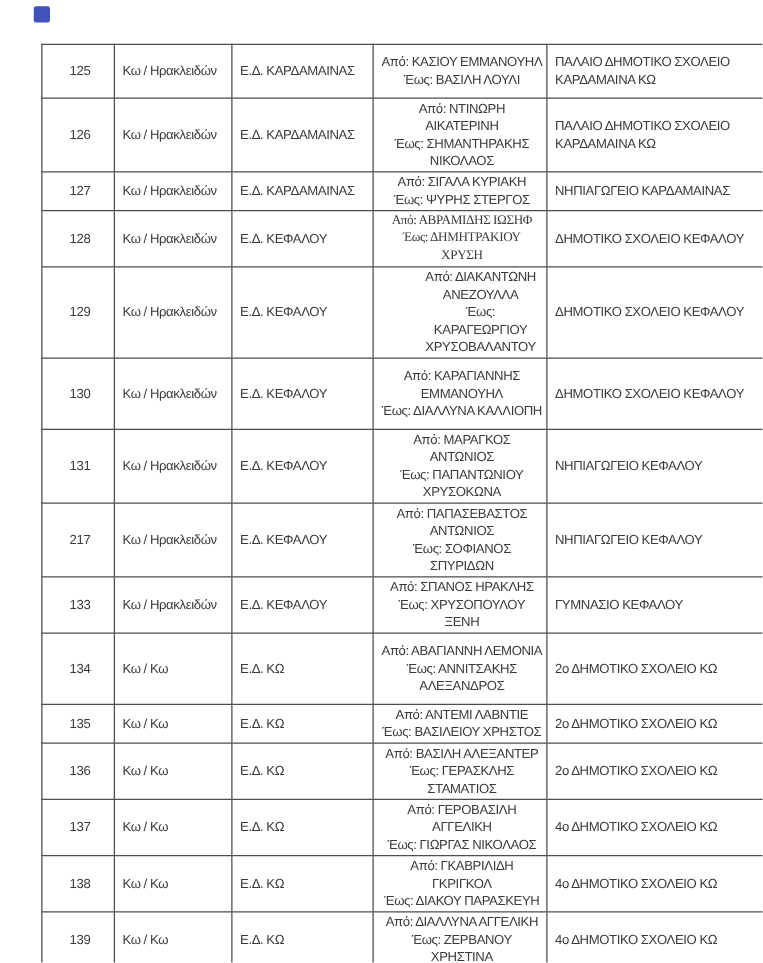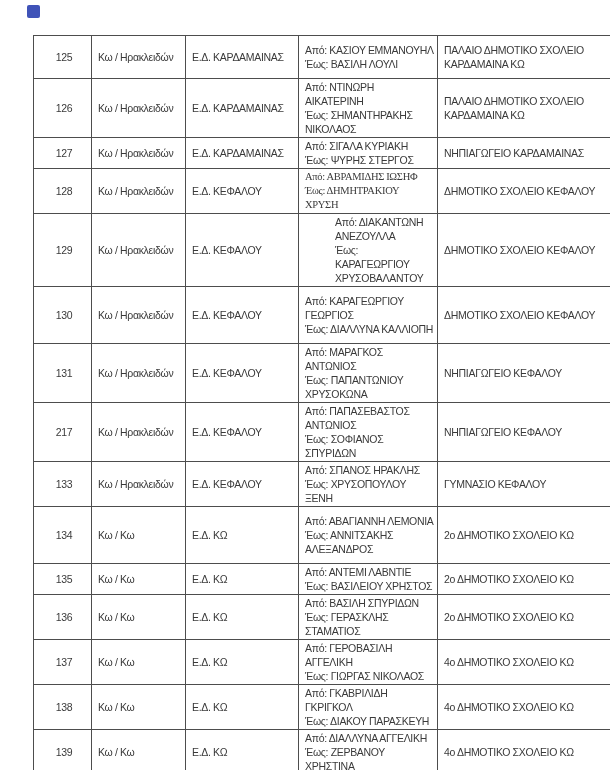--- a/index.html
+++ b/index.html
@@ -37,21 +37,21 @@
     line-height: 14px;
     letter-spacing: -0.3px;
     vertical-align: middle;
     padding: 1px 3px 1px 6px;
     overflow: hidden;
     word-spacing: -0.2px;
   }
   .c-num   { width: 48px;  text-align: center; padding-left: 2px; letter-spacing: 0; }
   .c-area  { width: 84px;  }
   .c-district { width: 103px; }
-  .c-range { width: 129px; padding-left: 5px; padding-right: 1px; }
+  .c-range { width: 129px; padding-left: 5px; padding-right: 1px; text-align: center; }
   .c-school { width: 186px; padding-left: 9px; }
 </style>
 </head>
 <body>
 
 <div class="blue-marker" style="background: rgb(64, 83, 184);"></div>
 
 <table class="doc-table">
   <tbody id="table-body">
   <tr style="height: 43px;">
@@ -107,21 +107,21 @@
       <div>Έως: ΚΑΡΑΓΕΩΡΓΙΟΥ ΧΡΥΣΟΒΑΛΑΝΤΟΥ</div>
     </td>
     <td class="c-school" style="border-color: rgb(77, 77, 77); color: rgb(58, 58, 58);">ΔΗΜΟΤΙΚΟ ΣΧΟΛΕΙΟ ΚΕΦΑΛΟΥ</td>
   </tr>
 
   <tr style="height: 57px;">
     <td class="c-num" style="border-color: rgb(77, 77, 77); color: rgb(58, 58, 58);">130</td>
     <td class="c-area" style="border-color: rgb(77, 77, 77); color: rgb(58, 58, 58);">Κω / Ηρακλειδών</td>
     <td class="c-district" style="border-color: rgb(77, 77, 77); color: rgb(58, 58, 58);">Ε.Δ. ΚΕΦΑΛΟΥ</td>
     <td class="c-range" style="border-color: rgb(77, 77, 77); color: rgb(58, 58, 58);">
-      <div>Από: ΚΑΡΑΓΕΩΡΓΙΟΥ ΓΕΩΡΓΙΟΣ</div>
+      <div>Από: ΚΑΡΑΓΙΑΝΝΗΣ ΕΜΜΑΝΟΥΗΛ</div>
       <div>Έως: ΔΙΑΛΛΥΝΑ ΚΑΛΛΙΟΠΗ</div>
     </td>
     <td class="c-school" style="border-color: rgb(77, 77, 77); color: rgb(58, 58, 58);">ΔΗΜΟΤΙΚΟ ΣΧΟΛΕΙΟ ΚΕΦΑΛΟΥ</td>
   </tr>
 
   <tr style="height: 56px;">
     <td class="c-num" style="border-color: rgb(77, 77, 77); color: rgb(58, 58, 58);">131</td>
     <td class="c-area" style="border-color: rgb(77, 77, 77); color: rgb(58, 58, 58);">Κω / Ηρακλειδών</td>
     <td class="c-district" style="border-color: rgb(77, 77, 77); color: rgb(58, 58, 58);">Ε.Δ. ΚΕΦΑΛΟΥ</td>
     <td class="c-range" style="border-color: rgb(77, 77, 77); color: rgb(58, 58, 58);">
@@ -173,21 +173,21 @@
       <div>Έως: ΒΑΣΙΛΕΙΟΥ ΧΡΗΣΤΟΣ</div>
     </td>
     <td class="c-school" style="border-color: rgb(77, 77, 77); color: rgb(58, 58, 58);">2ο ΔΗΜΟΤΙΚΟ ΣΧΟΛΕΙΟ ΚΩ</td>
   </tr>
 
   <tr style="height: 43px;">
     <td class="c-num" style="border-color: rgb(77, 77, 77); color: rgb(58, 58, 58);">136</td>
     <td class="c-area" style="border-color: rgb(77, 77, 77); color: rgb(58, 58, 58);">Κω / Κω</td>
     <td class="c-district" style="border-color: rgb(77, 77, 77); color: rgb(58, 58, 58);">Ε.Δ. ΚΩ</td>
     <td class="c-range" style="border-color: rgb(77, 77, 77); color: rgb(58, 58, 58);">
-      <div>Από: ΒΑΣΙΛΗ ΣΠΥΡΙΔΩΝ</div>
+      <div>Από: ΒΑΣΙΛΗ ΑΛΕΞΑΝΤΕΡ</div>
       <div>Έως: ΓΕΡΑΣΚΛΗΣ ΣΤΑΜΑΤΙΟΣ</div>
     </td>
     <td class="c-school" style="border-color: rgb(77, 77, 77); color: rgb(58, 58, 58);">2ο ΔΗΜΟΤΙΚΟ ΣΧΟΛΕΙΟ ΚΩ</td>
   </tr>
 
   <tr style="height: 43px;">
     <td class="c-num" style="border-color: rgb(77, 77, 77); color: rgb(58, 58, 58);">137</td>
     <td class="c-area" style="border-color: rgb(77, 77, 77); color: rgb(58, 58, 58);">Κω / Κω</td>
     <td class="c-district" style="border-color: rgb(77, 77, 77); color: rgb(58, 58, 58);">Ε.Δ. ΚΩ</td>
     <td class="c-range" style="border-color: rgb(77, 77, 77); color: rgb(58, 58, 58);">

